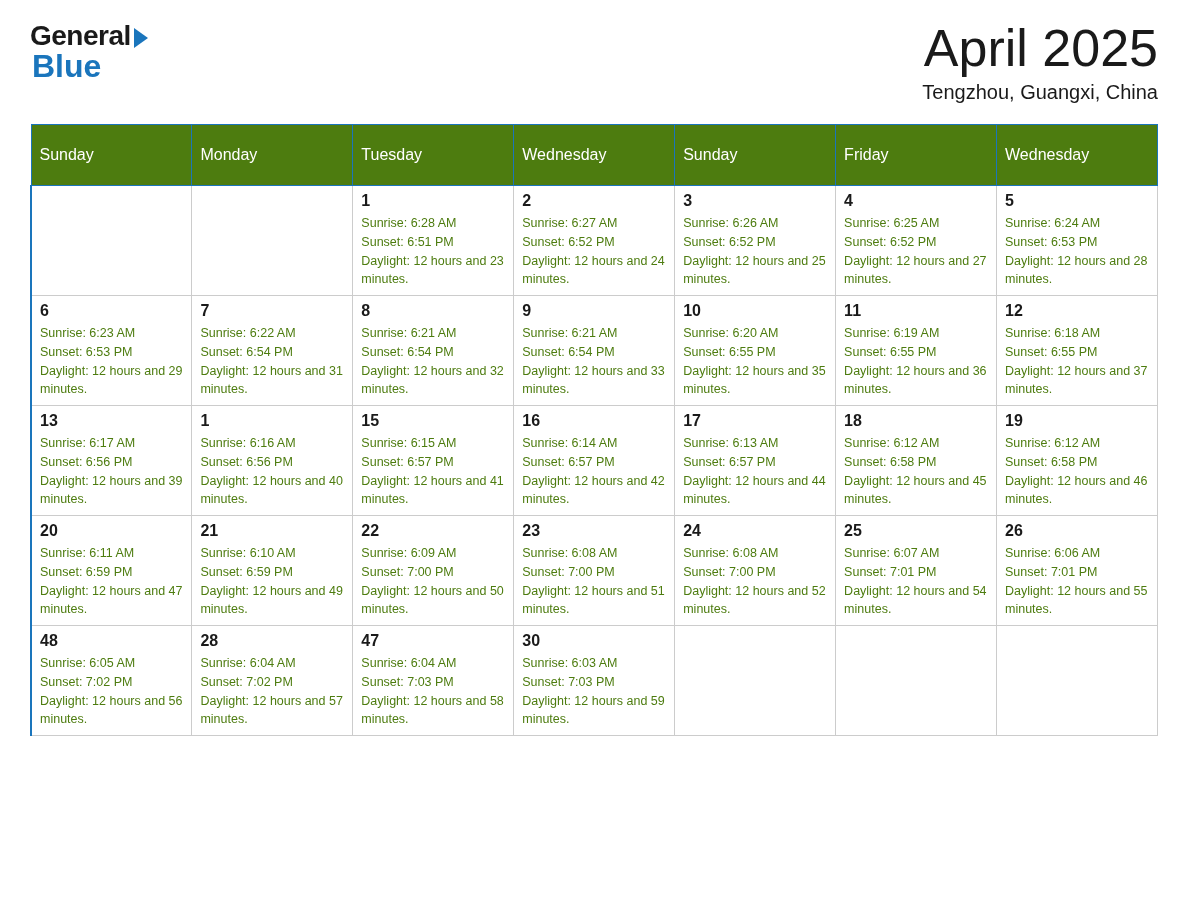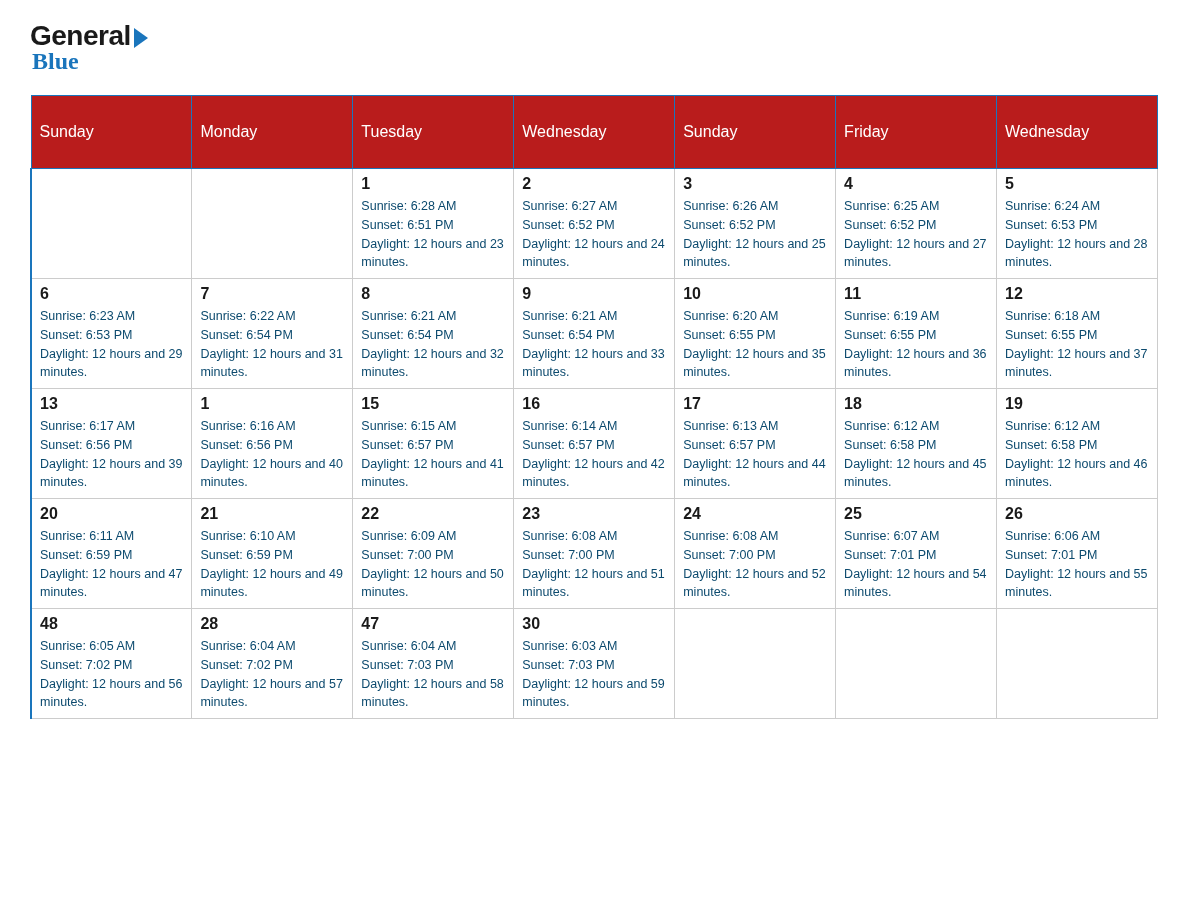--- a/index.html
+++ b/index.html
@@ -35,26 +35,25 @@
     .logo-arrow {
       width: 0;
       height: 0;
       border-left: 14px solid #1a75bc;
       border-top: 10px solid transparent;
       border-bottom: 10px solid transparent;
       margin-left: 3px;
       margin-top: 4px;
     }
     .logo-blue {
-      font-size: 24px;
+      font-size: 32px;
       font-weight: bold;
       color: #1a75bc;
       margin-top: -4px;
       padding-left: 2px;
-      font-family: Liberation Serif, serif;
     }
     .title-area {
       text-align: right;
     }
     .main-title {
       font-size: 52px;
       font-weight: normal;
       color: #1a1a1a;
       line-height: 1.1;
     }
@@ -62,44 +61,44 @@
       font-size: 20px;
       color: #1a1a1a;
       margin-top: 4px;
     }
     .calendar {
       width: 100%;
       border-collapse: collapse;
       border: 1px solid #aaa;
     }
     .calendar thead tr th {
-      background-color: #b91c1c;
+      background-color: #4d7c0f;
       color: #fff;
       font-size: 16px;
       font-weight: normal;
-      padding: 27px 8px;
+      padding: 21px 8px;
       text-align: left;
       border: 1px solid #1a75bc;
     }
     .calendar tbody tr td {
       vertical-align: top;
       border: 1px solid #ccc;
       padding: 6px 8px;
       width: 14.28%;
       min-height: 90px;
     }
     .day-number {
       font-size: 16px;
       font-weight: bold;
       color: #1a1a1a;
       margin-bottom: 4px;
     }
     .day-info {
       font-size: 12.5px;
-      color: #0c4a6e;
+      color: #4d7c0f;
       line-height: 1.5;
     }
     .empty-cell {
       background: #fff;
     }
     tbody tr:nth-child(odd) td {
       background-color: #fff;
     }
     tbody tr:nth-child(even) td {
       background-color: #fff;
@@ -111,20 +110,24 @@
 </head>
 <body>
 
 <div class="header">
   <div class="logo">
     <div class="logo-top">
       <span class="logo-general">General</span>
       <div class="logo-arrow"></div>
     </div>
     <span class="logo-blue">Blue</span>
+  </div>
+  <div class="title-area">
+    <div class="main-title">April 2025</div>
+    <div class="subtitle">Tengzhou, Guangxi, China</div>
   </div>
 </div>
 
 <table class="calendar">
   <thead>
     <tr>
     <th>Sunday</th>
         <th>Monday</th>
         <th>Tuesday</th>
         <th>Wednesday</th>

